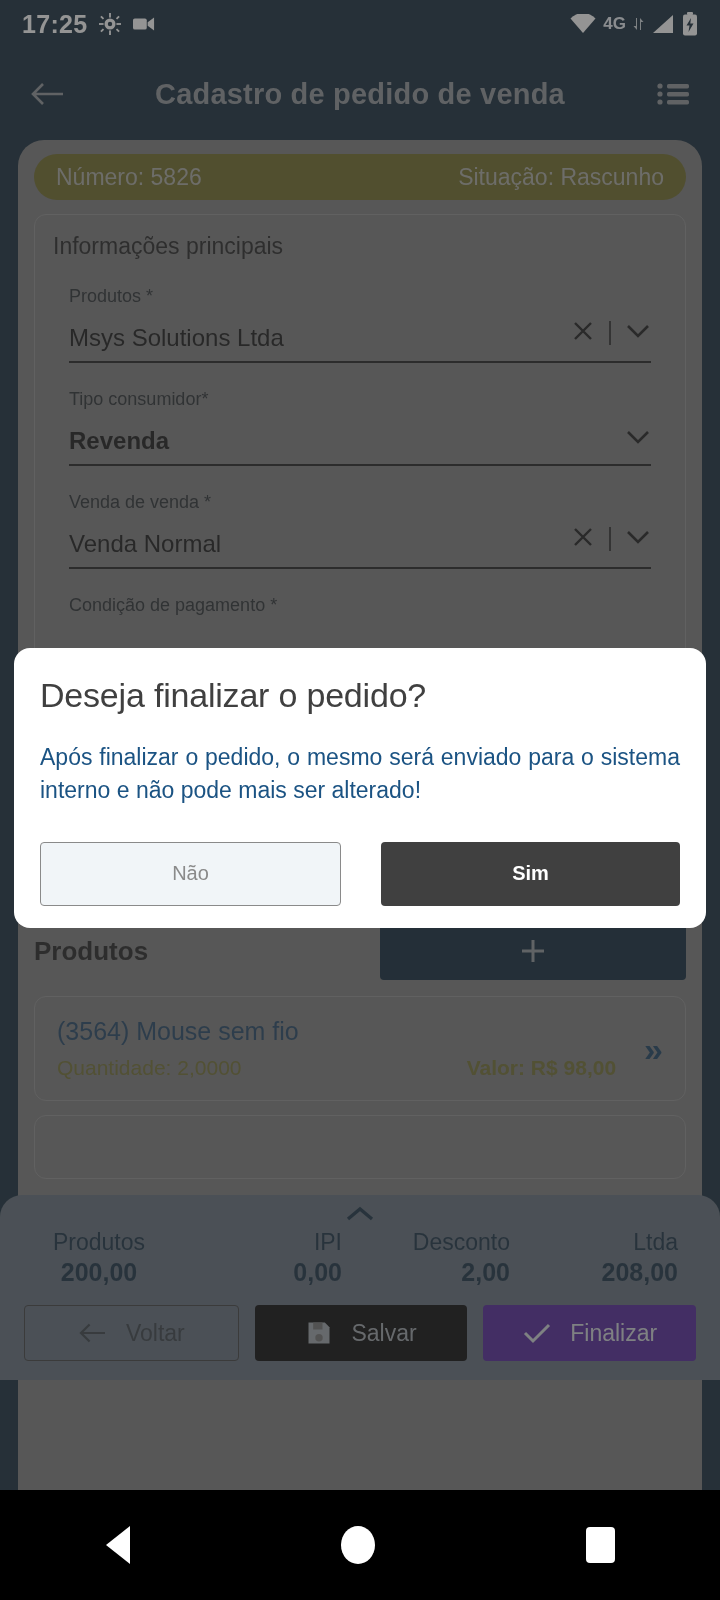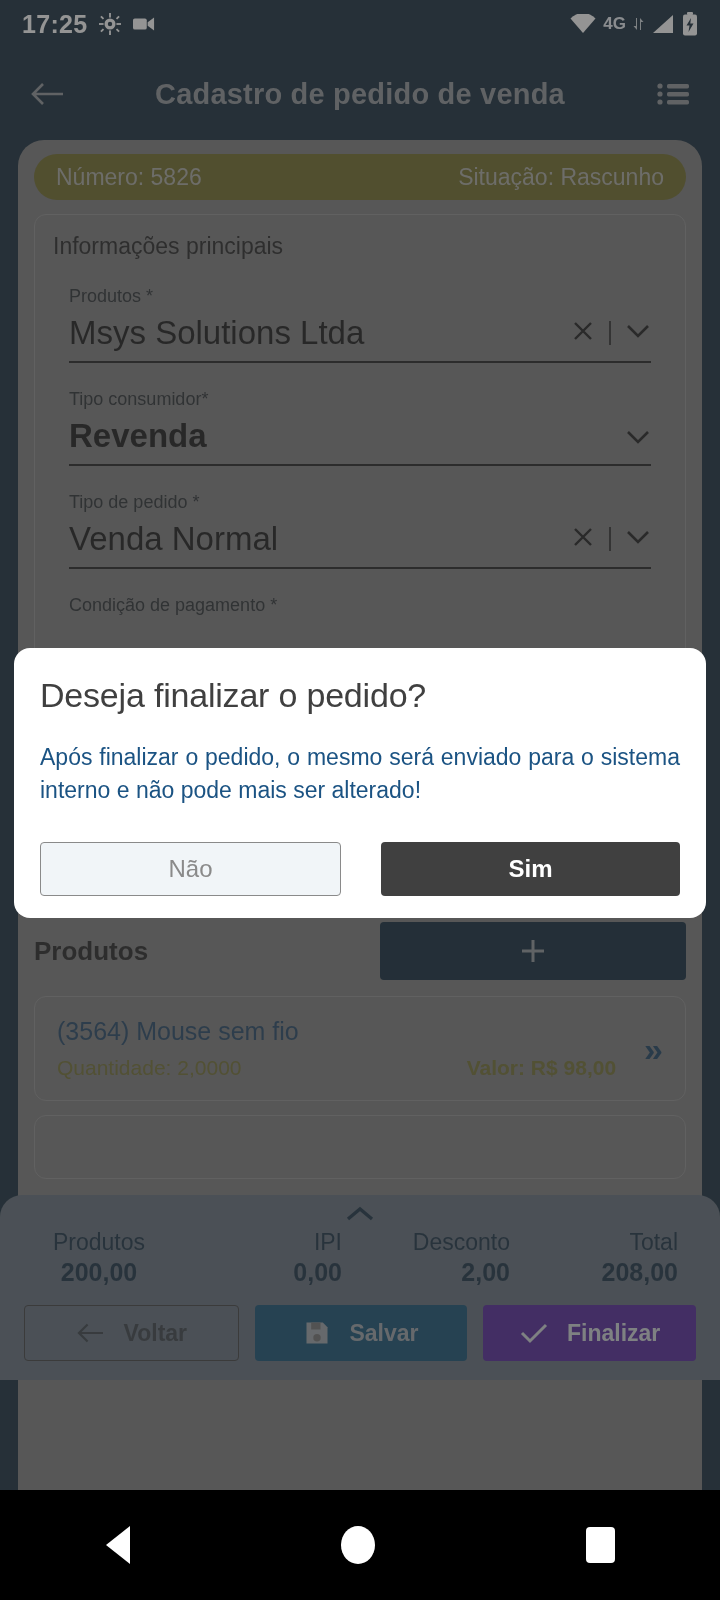--- a/index.html
+++ b/index.html
@@ -54,21 +54,21 @@
 
   .card {
     border:1px solid #8e8e8e; border-radius:12px; padding:18px 18px 4px 18px;
     flex:0 0 auto;
   }
   .card-title { font-size:23px; color:#1d1d1d; margin-bottom:26px; }
 
   .field { padding:0 16px; margin-bottom:26px; position:relative; }
   .field-label { font-size:18px; color:#23282c; margin-bottom:4px; }
   .field-row { display:flex; align-items:flex-end; gap:10px; min-height:40px; }
-  .field-value { flex:1; font-size:33px; color:#101010; line-height:1.1; }
+  .field-value { flex:1; font-size:24px; color:#101010; line-height:1.1; }
   .field-value.bold { font-weight:bold; }
   .field-actions { display:flex; align-items:center; gap:14px; padding-bottom:4px; }
   .divider { height:2px; background:#1a1a1a; margin-top:10px; }
   .vsep { width:2px; height:24px; background:#2a2a2a; }
 
   
   .addinfo {
     background:#072033; border-radius:4px; height:86px; flex:0 0 86px;
     display:flex; align-items:center; padding:0 26px; gap:26px;
   }
@@ -107,44 +107,43 @@
   .sum-grid { display:flex; }
   .sum-col { flex:1; text-align:right; padding-right:18px; }
   .sum-col:first-child { text-align:center; }
   .sum-label { font-size:23px; color:#11293d; }
   .sum-value { font-size:25px; font-weight:bold; color:#11293d; margin-top:2px; }
   .actions { display:flex; gap:16px; margin-top:18px; }
   .btn {
     flex:1; height:56px; border-radius:4px;
     display:flex; align-items:center; justify-content:center; gap:18px;
     font-size:23px;
-    font-weight:bold;
   }
   .btn-voltar { border:1px solid #3a3a3a; color:#333b42; }
-  .btn-salvar { background:#0c4a6e; color:#9aa0a6; }
+  .btn-salvar { background:#000000; color:#9aa0a6; }
   .btn-finalizar { background:#4c1d95; color:#cfd4d8; }
 
   
   #scrim { position:absolute; inset:0 0 110px 0; background:rgba(60,60,60,.55); }
 
   
   .dialog {
     position:absolute; left:14px; top:648px; width:692px;
     background:#ffffff; border-radius:16px;
     padding:28px 26px 22px 26px;
   }
   .dlg-title { font-size:34px; color:#404040; margin-bottom:26px; letter-spacing:-.2px; }
   .dlg-body {
     font-size:23px; color:#1b5383; line-height:1.45;
     text-align:justify; text-justify:inter-word; margin-bottom:34px;
   }
   .dlg-actions { display:flex; gap:40px; }
   .dlg-btn {
-    flex:1; height:54px; border-radius:4px;
-    display:flex; align-items:center; justify-content:center; font-size:24px;
+    flex:1; height:64px; border-radius:4px;
+    display:flex; align-items:center; justify-content:center; font-size:20px;
   }
   .dlg-no { background:#f1f5f8; border:1px solid #8a8a8a; color:#8a8a8a; }
   .dlg-yes { background:#404040; color:#ffffff; font-weight:bold; }
 
   
   .navbar {
     position:absolute; left:0; right:0; bottom:0; height:110px;
     background:#000000; display:flex; align-items:center; justify-content:space-around;
   }
   .nav-back { width:0;height:0; border-top:19px solid transparent; border-bottom:19px solid transparent; border-right:24px solid #fff; }
@@ -271,21 +270,21 @@
                 <svg width="26" height="18" viewBox="0 0 26 18" fill="none" stroke="#141414" stroke-width="2.6">
                     <path d="M3 4 L13 14 L23 4"></path>
                   </svg>
               </span>
             </div>
           </div>
           <div class="divider"></div>
         </div>
 
         <div class="field">
-          <div class="field-label">Tipo de pedido *</div>
+          <div class="field-label">Venda de venda *</div>
           <div class="field-row">
             <div class="field-value">Venda Normal</div>
             <div class="field-actions">
               <span>
                 <svg width="24" height="24" viewBox="0 0 24 24" stroke="#141414" stroke-width="2.4">
                     <path d="M4 4 L20 20 M20 4 L4 20"></path>
                   </svg>
               </span>
               <span class="vsep"></span>
               <span>
@@ -365,21 +364,21 @@
         </div>
         <div class="sum-col">
           <div class="sum-label">IPI</div>
           <div class="sum-value">0,00</div>
         </div>
         <div class="sum-col">
           <div class="sum-label">Desconto</div>
           <div class="sum-value">2,00</div>
         </div>
         <div class="sum-col">
-          <div class="sum-label">Total</div>
+          <div class="sum-label">Ltda</div>
           <div class="sum-value">208,00</div>
         </div>
       </div>
       <div class="actions">
         <div class="btn btn-voltar">
           <svg width="30" height="24" viewBox="0 0 34 28" fill="none" stroke="#333b42" stroke-width="2.6">
               <path d="M13 4 L3 14 L13 24 M3 14 L31 14"></path>
             </svg>
           <span>Voltar</span>
         </div>

